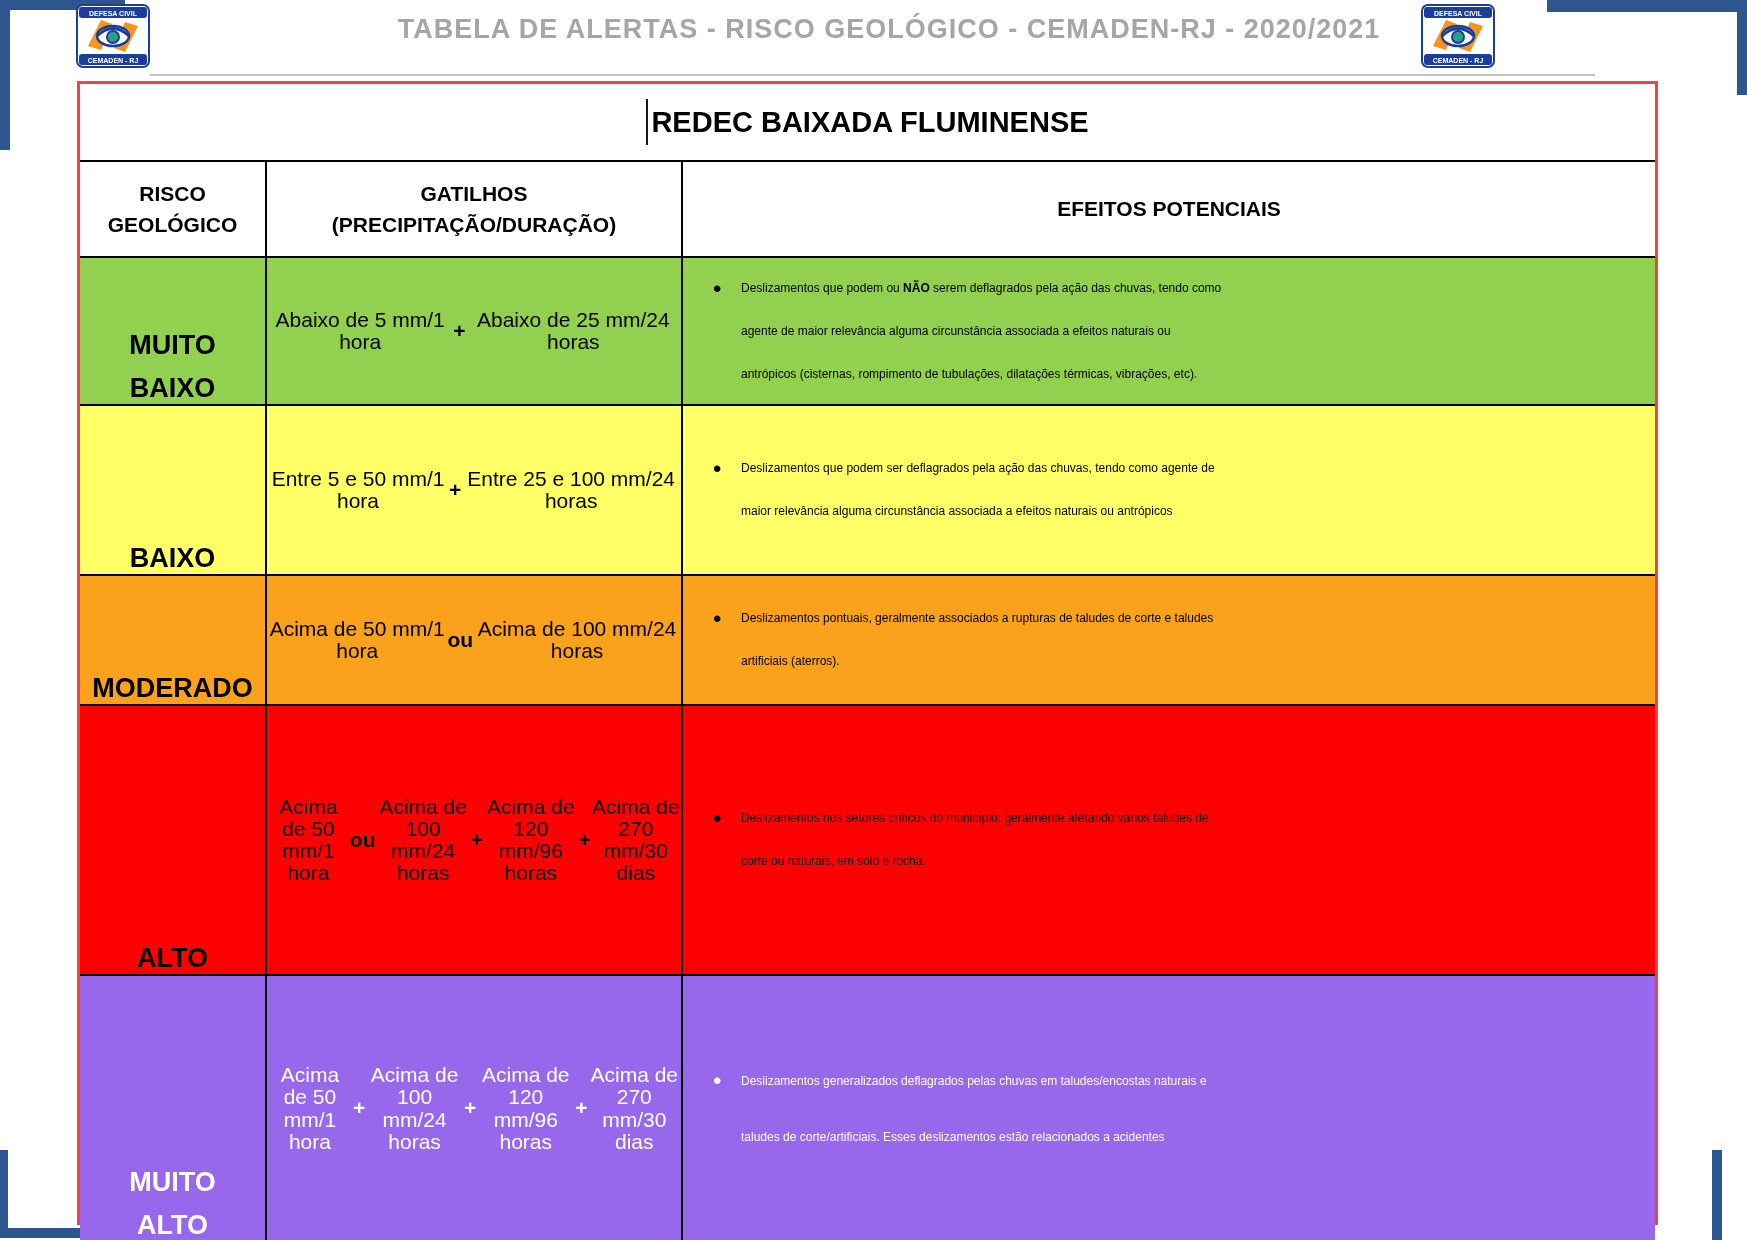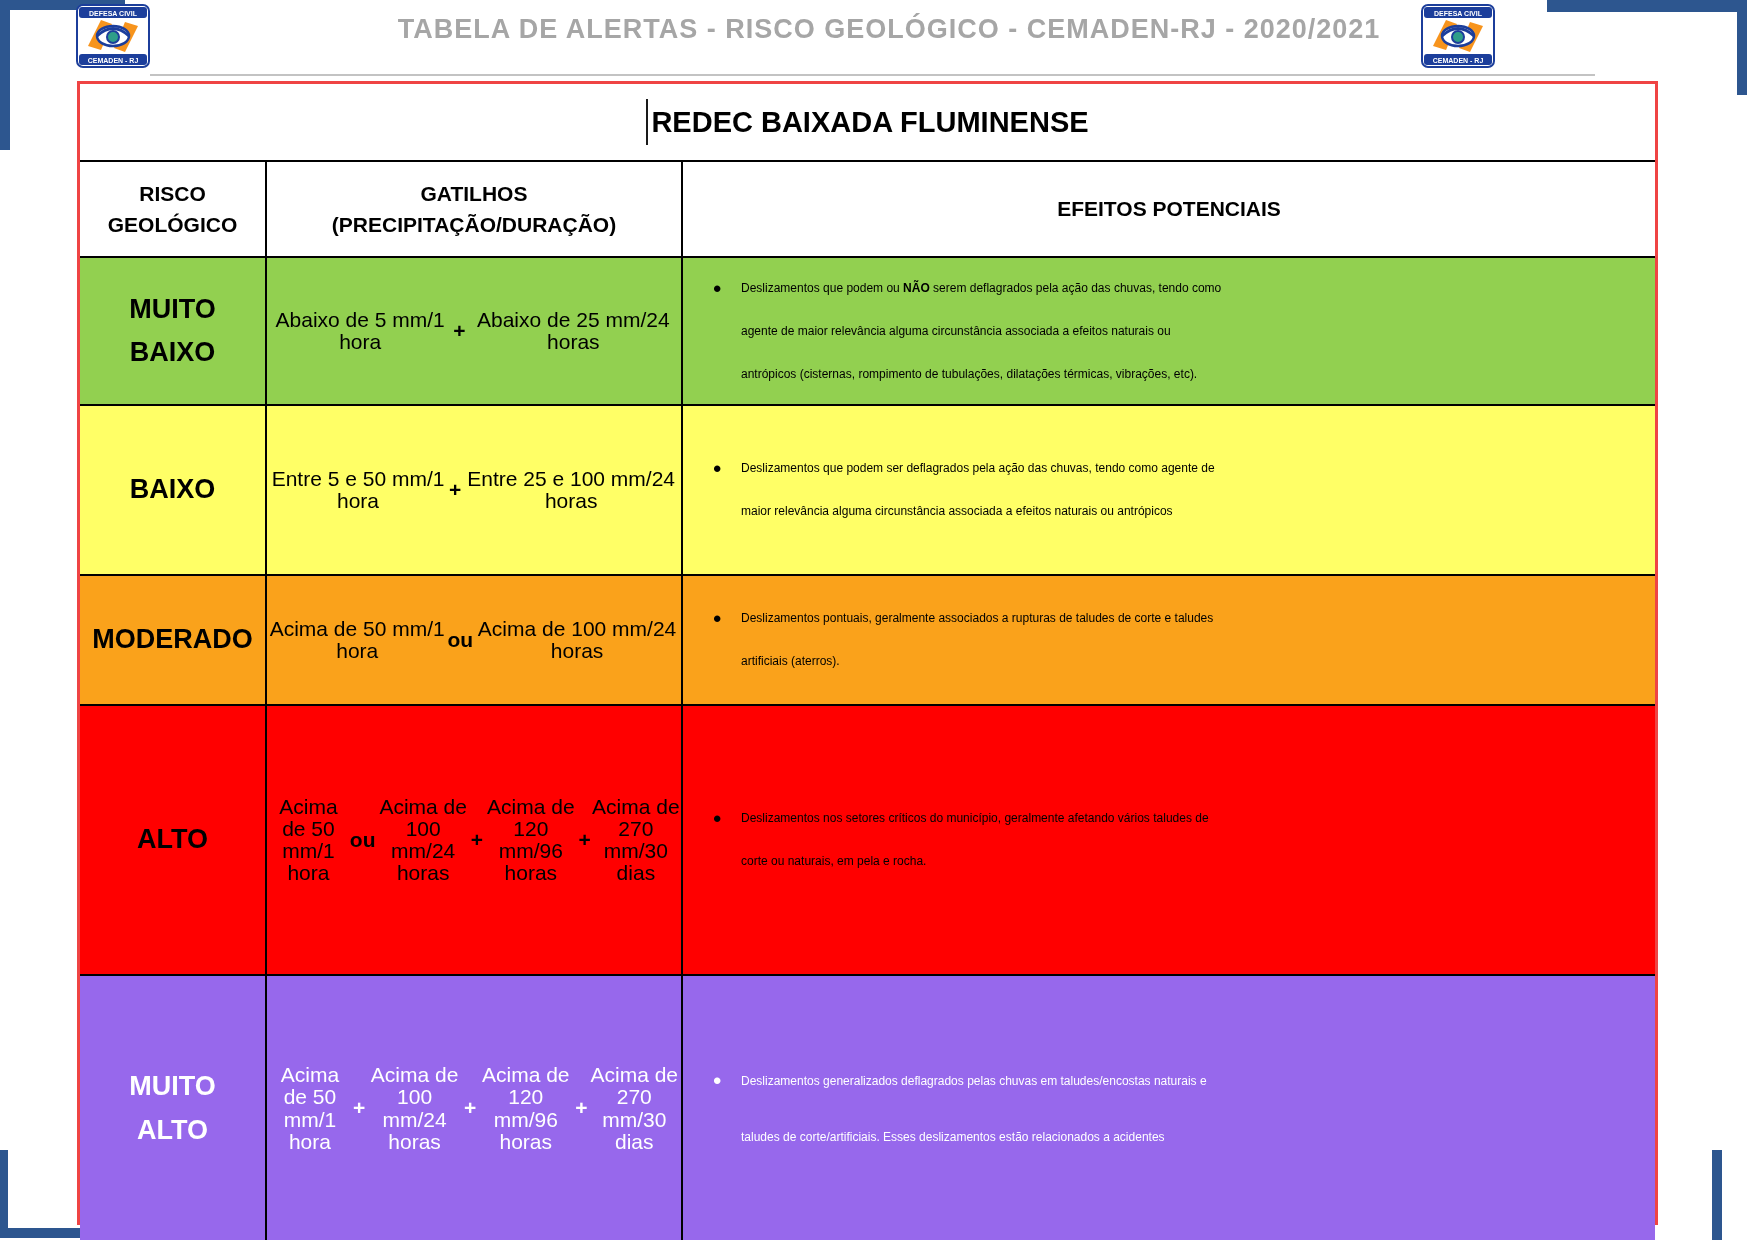--- a/index.html
+++ b/index.html
@@ -50,21 +50,21 @@
   }
   .hdr-row { height:96px; }
   .hdr-cell {
     display:flex; flex-direction:column; justify-content:center; align-items:center;
     text-align:center; font-size:21px; font-weight:bold; line-height:1.5;
   }
   .hdr-cell + .hdr-cell, .cell + .cell { border-left:2px solid #000; }
 
   .cell { box-sizing:border-box; }
   .risk-cell {
-    display:flex; flex-direction:column; justify-content:center; align-items:center;
+    display:flex; flex-direction:column; justify-content:flex-end; align-items:center;
     gap:12px; text-align:center;
   }
   .risk-line { font-size:27px; font-weight:bold; line-height:1.15; }
 
   .trg-cell {
     display:flex; flex-direction:row; justify-content:space-evenly;
     align-items:center; text-align:center; height:100%;
   }
   .trg-line { font-size:21px; line-height:1.05; }
   .b { font-weight:bold; }
@@ -221,21 +221,21 @@
             <div class="trg-line b">+</div>
             <div class="trg-line">Acima de 120 mm/96 horas</div>
             <div class="trg-line b">+</div>
             <div class="trg-line">Acima de 270 mm/30 dias</div>
           </div>
     <div class="cell fx-cell">
       <div class="fx-inner">
         <span class="fx-bullet">•</span>
         <div class="fx-lines">
                 <div class="fx-line"><span>Deslizamentos nos setores críticos do município, geralmente afetando vários taludes de</span></div>
-                <div class="fx-line"><span>corte ou naturais, em pela e rocha.</span></div>
+                <div class="fx-line"><span>corte ou naturais, em solo e rocha.</span></div>
               </div>
       </div>
     </div>
   </div>
 
   <div class="risk-row" style="height: 267px; background: rgb(151, 104, 236); color: rgb(255, 255, 255);">
     <div class="cell risk-cell">
             <div class="risk-line">MUITO</div>
             <div class="risk-line">ALTO</div>
           </div>

